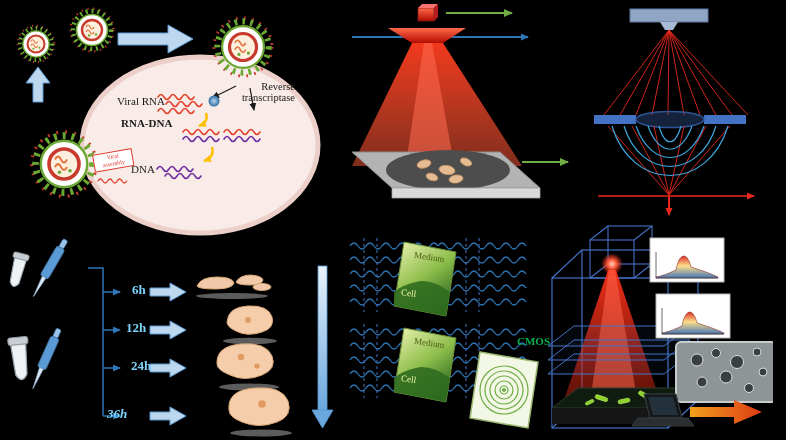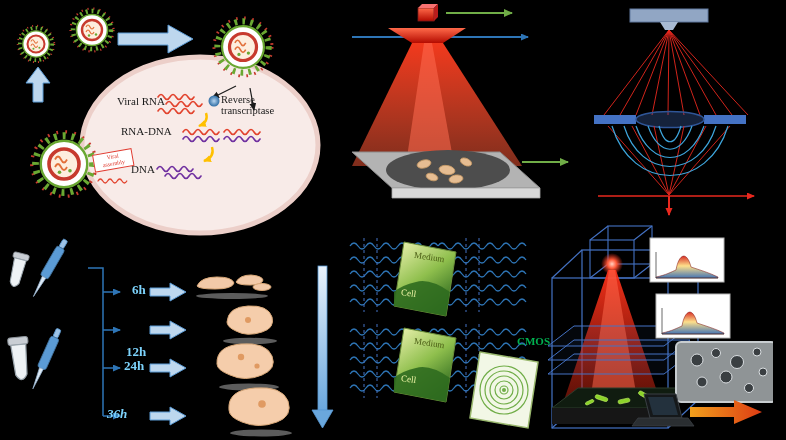--- a/index.html
+++ b/index.html
@@ -356,28 +356,28 @@
     <g>
       <polygon points="644,394 676,394 682,418 650,418" fill="#15181a" stroke="#3a3f44" stroke-width="1"></polygon>
       <polygon points="648,397 673,397 678,415 653,415" fill="#23313d"></polygon>
       <polygon points="638,418 688,418 694,426 632,426" fill="#2a2e31" stroke="#3a3f44" stroke-width="0.8"></polygon>
     </g>
     <polygon points="690,407 734,407 734,400 762,412 734,424 734,417 690,417" fill="url(#gOrange)"></polygon>
   </g>
 </svg>
 
 <div class="lbl lbl-dark" style="left:117px;top:96px;">Viral RNA</div>
-<div class="lbl lbl-dark lbl-wrap" style="left:221px;top:94px;width:74px;font-size:10.5px;">Reverse transcriptase</div>
-<div class="lbl lbl-dark" style="left:121px;top:126px;">RNA-DNA</div>
+<div class="lbl lbl-dark lbl-wrap" style="left:221px;top:81px;width:74px;font-size:10.5px;text-align:right;">Reverse transcriptase</div>
+<div class="lbl lbl-dark" style="left:121px;top:118px;font-weight:bold;">RNA-DNA</div>
 <div class="lbl lbl-dark" style="left:123px;top:164px;margin-left:8px;">DNA</div>
 <div class="assembly-box">Viral assembly</div>
 
 <div class="lbl lbl-time" style="left:132px;top:283px;">6h</div>
-<div class="lbl lbl-time" style="left:126px;top:321px;margin-top:24px;">12h</div>
-<div class="lbl lbl-time" style="left:124px;top:359px;">24h</div>
+<div class="lbl lbl-time" style="left:126px;top:321px;">12h</div>
+<div class="lbl lbl-time" style="left:131px;top:359px;">24h</div>
 <div class="lbl lbl-time" style="left:107px;top:407px;font-style:italic;">36h</div>
 
 <div class="lbl lbl-slide-medium" style="left:414px;top:253px;transform:rotate(8deg);">Medium</div>
 <div class="lbl lbl-slide-cell" style="left:401px;top:289px;transform:rotate(8deg);">Cell</div>
 <div class="lbl lbl-slide-medium" style="left:414px;top:339px;transform:rotate(8deg);">Medium</div>
 <div class="lbl lbl-slide-cell" style="left:401px;top:375px;transform:rotate(8deg);">Cell</div>
 <div class="lbl lbl-cmos" style="left:489px;top:336px;padding-left:28px;">CMOS</div>
 
 </div>
 

